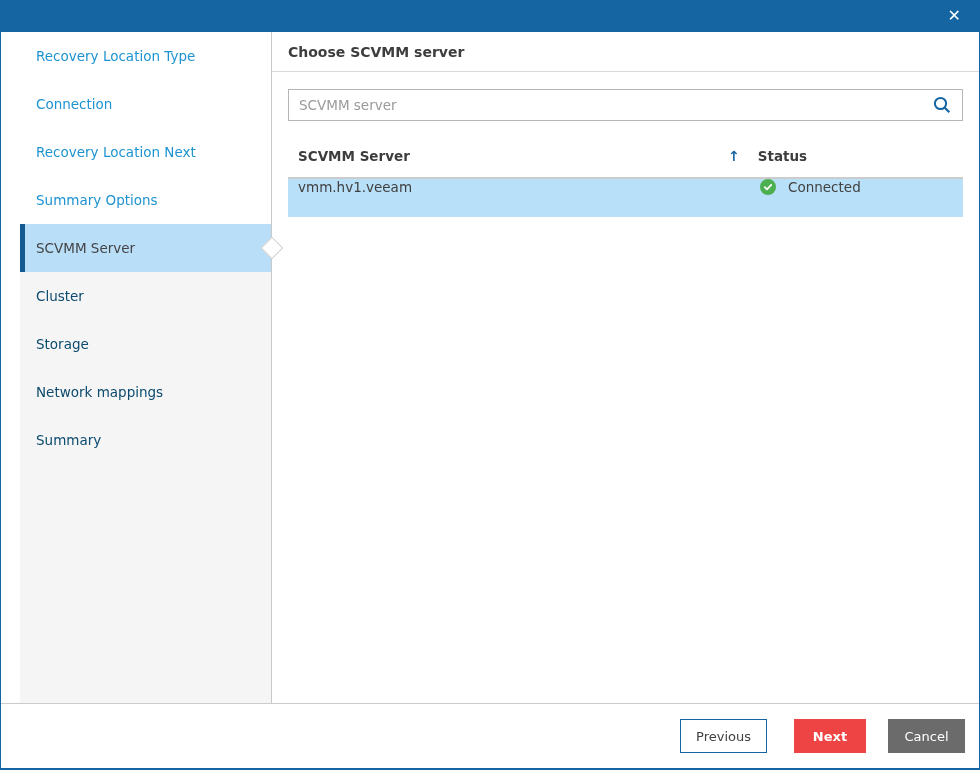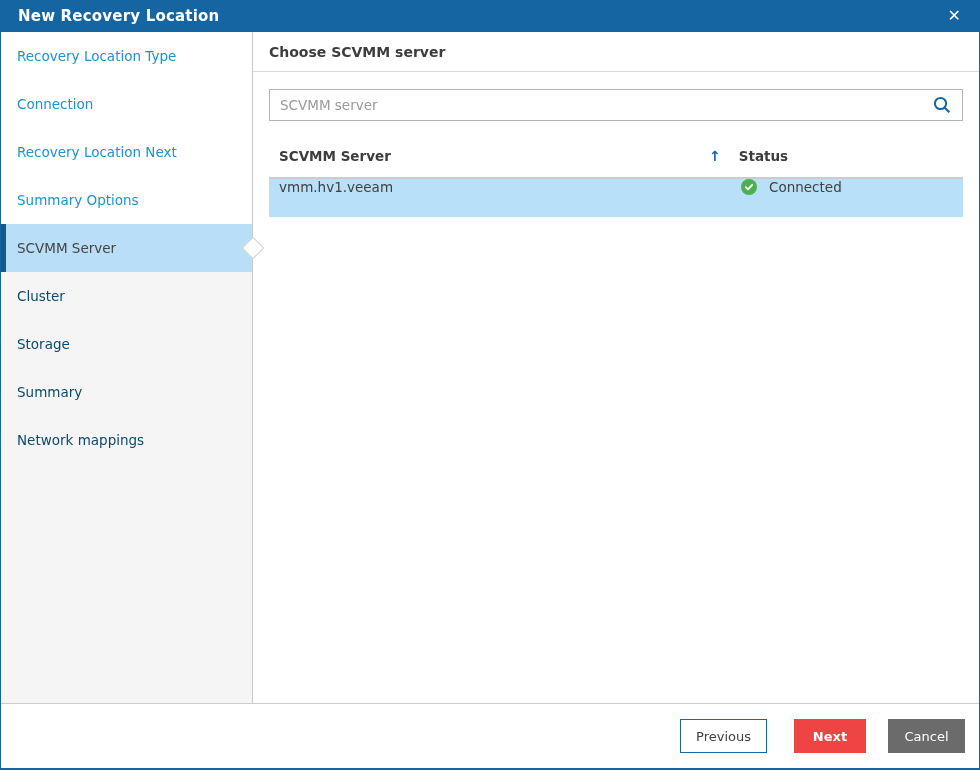--- a/index.html
+++ b/index.html
@@ -26,21 +26,21 @@
     color: #fff;
   }
   .titlebar .title { font-size: 15px; font-weight: 600; letter-spacing: 0.2px; }
   .titlebar .close {
     margin-left: auto;
     font-size: 16px; font-weight: 600;
     cursor: pointer; line-height: 1;
     padding: 2px 4px;
   }
   
-  .body { flex: 1 1 auto; display: flex; min-height: 0; }
+  .body { flex: 1 1 auto; display: flex; min-height: 0; padding-left: 19px; }
   .sidebar {
     width: 252px; flex: 0 0 252px;
     background: #f5f5f5;
     border-right: 1px solid #c9c9c9;
     display: flex; flex-direction: column;
   }
   .step {
     height: 48px; flex: 0 0 48px;
     display: flex; align-items: center;
     padding-left: 16px;
@@ -137,21 +137,20 @@
     margin-right: 22px; font-weight: 600;
   }
   .btn-cancel { min-width: 77px; background: #6b6b6b; color: #fff; }
 </style>
 </head>
 <body>
 
 <div class="dialog">
 
   <div class="titlebar">
-    <span class="title">New Recovery Location</span>
     <span class="close">✕</span>
   </div>
 
   <div class="body">
 
     <div class="sidebar">
       <div class="step visited">
         <span>Recovery Location Type</span>
       </div>
       <div class="step visited">
@@ -167,24 +166,24 @@
         <span>SCVMM Server</span>
         <span class="notch"></span>
       </div>
       <div class="step upcoming">
         <span>Cluster</span>
       </div>
       <div class="step upcoming">
         <span>Storage</span>
       </div>
       <div class="step upcoming">
+        <span>Network mappings</span>
+      </div>
+      <div class="step upcoming">
         <span>Summary</span>
-      </div>
-      <div class="step upcoming">
-        <span>Network mappings</span>
       </div>
     </div>
 
     <div class="content">
       <div class="content-header">Choose SCVMM server</div>
 
       <div class="search-row">
         <input class="search-input" type="text" placeholder="SCVMM server" style="">
         <svg class="search-icon" viewBox="0 0 18 18" fill="none">
           <circle cx="7.5" cy="7.5" r="5.6" stroke="#1565a3" stroke-width="2"></circle>

